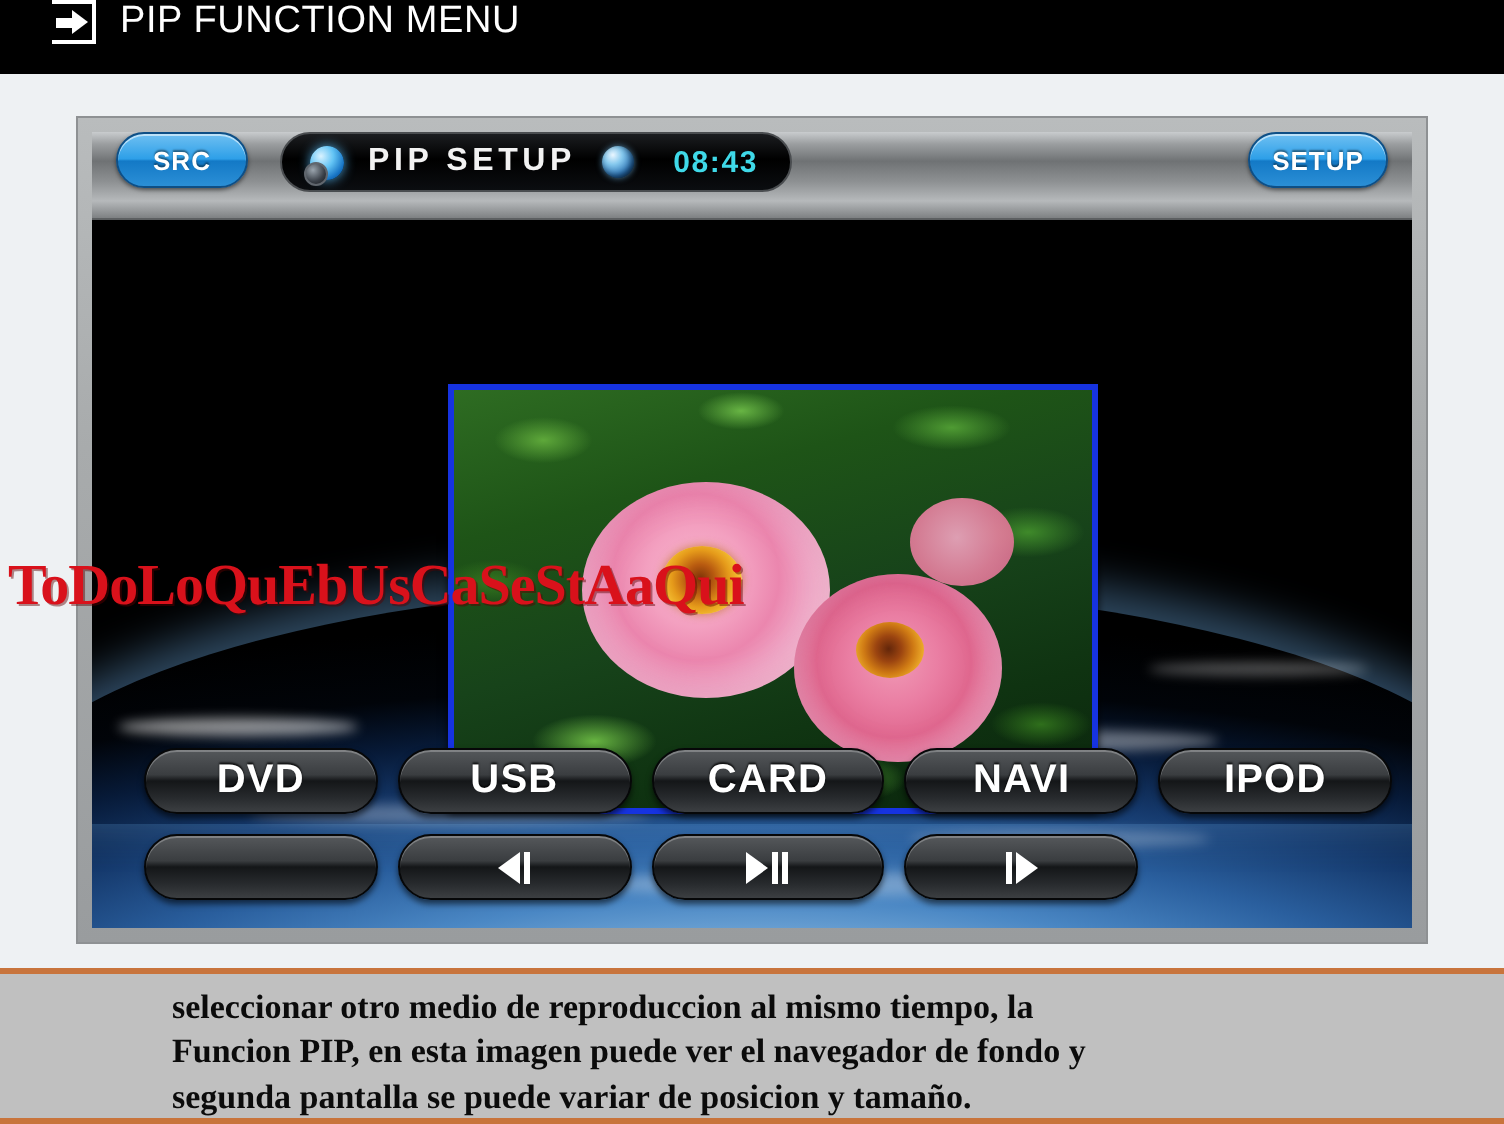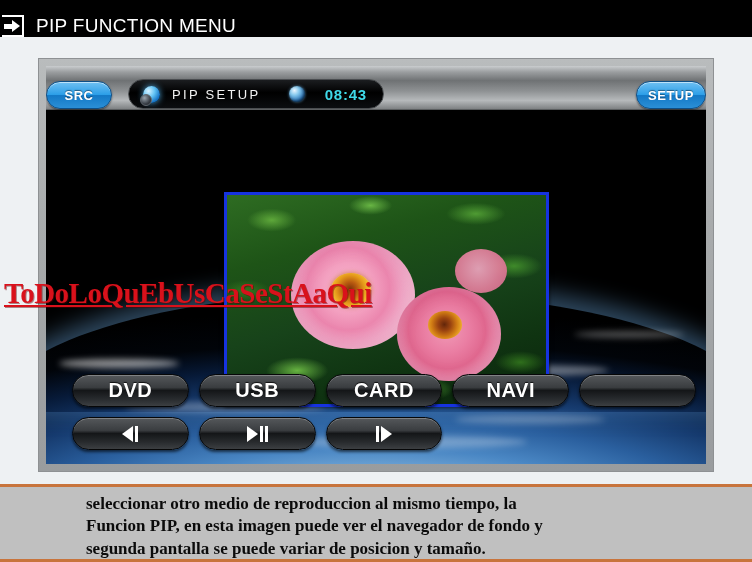--- a/index.html
+++ b/index.html
@@ -8,22 +8,22 @@
     background: #eef1f3;
     font-family: "Liberation Sans", sans-serif;
     overflow: hidden;
   }
 
   
   .titlebar {
     position: absolute; left: 0; top: 0;
     width: 752px; height: 37px;
     background: #000;
-    display: flex; align-items: flex-end;
-    padding-left: 2px;
+    display: flex; align-items: flex-start;
+    padding-left: 26px;
   }
   .enter-icon {
     width: 22px; height: 22px;
     position: relative;
     flex: 0 0 auto;
     margin-right: 12px;
   }
   .enter-icon .frame {
     position: absolute; left: 0; top: 0;
     width: 22px; height: 22px;
@@ -70,22 +70,22 @@
     overflow: hidden;
   }
 
   
   .ctrl-strip {
     position: absolute; left: 0; top: 0;
     width: 100%; height: 44px;
     background: linear-gradient(180deg,
       #c9ccce 0%, #9b9ea0 14%, #6f7274 34%,
       #8e9193 58%, #b6b9bb 80%, #7e8183 100%);
-    display: flex; align-items: flex-end;
-    padding: 0 0;
+    display: flex; align-items: flex-start;
+    padding: 0 12px;
     border-bottom: 1px solid #5c5f61;
   }
 
   .btn-blue {
     width: 66px; height: 28px;
     border-radius: 14px;
     background: linear-gradient(180deg,#6fc0f2 0%,#2d9fe8 48%,#1379c6 52%,#2b8fd6 100%);
     border: 1px solid #0e4f86;
     box-shadow: inset 0 1px 0 rgba(255,255,255,.55), 0 1px 2px rgba(0,0,0,.5);
     color: #fff;
@@ -119,22 +119,22 @@
   }
   .orb::after {
     content:""; position:absolute;
     left:-3px; bottom:-3px;
     width:10px; height:10px; border-radius:50%;
     background: radial-gradient(circle at 35% 30%, #9aa4ad 0%, #3a4048 60%, #15181c 100%);
     border:1px solid #60666d;
   }
   .status-label {
     color: #f2f2f2;
-    font-size: 13px;
-    font-weight: normal;
+    font-size: 16px;
+    font-weight: bold;
     letter-spacing: 2.3px;
     margin-left: 12px;
     white-space: nowrap;
   }
   .globe {
     width: 16px; height: 16px;
     border-radius: 50%;
     background: radial-gradient(circle at 34% 28%, #eaf6ff 0%, #86c9ee 30%, #2a72b5 68%, #0d3a6b 100%);
     box-shadow: inset -1px -1px 3px rgba(0,0,0,.6), 0 0 3px rgba(120,200,255,.6);
     margin-left: auto;
@@ -323,21 +323,20 @@
     left: 4px; top: 277px;
     font-family: "Liberation Serif", serif;
     font-size: 29px;
     font-weight: bold;
     color: #d9111b;
     letter-spacing: -0.5px;
     white-space: nowrap;
     text-shadow: 1px 1px 0 rgba(90,0,0,.45);
     pointer-events: none;
     z-index: 60;
-    text-decoration: underline;
   }
 
   
   .caption {
     position: absolute;
     left: 0; top: 484px;
     width: 752px; height: 78px;
     background: #c0c0c0;
     border-top: 3px solid #c8743c;
     border-bottom: 3px solid #c8743c;
@@ -405,20 +404,21 @@
 
       <div class="pad">
 
 
         <div class="grid">
 
           <div class="pill">DVD</div>
           <div class="pill">USB</div>
           <div class="pill">CARD</div>
           <div class="pill">NAVI</div>
+          <div class="pill">IPOD</div>
 
           <div class="pill blank"></div>
 
           <div class="pill">
             <span class="glyph">
               <span class="tri-l"></span>
                 <span class="bar2"></span>
             </span>
           </div>
 

